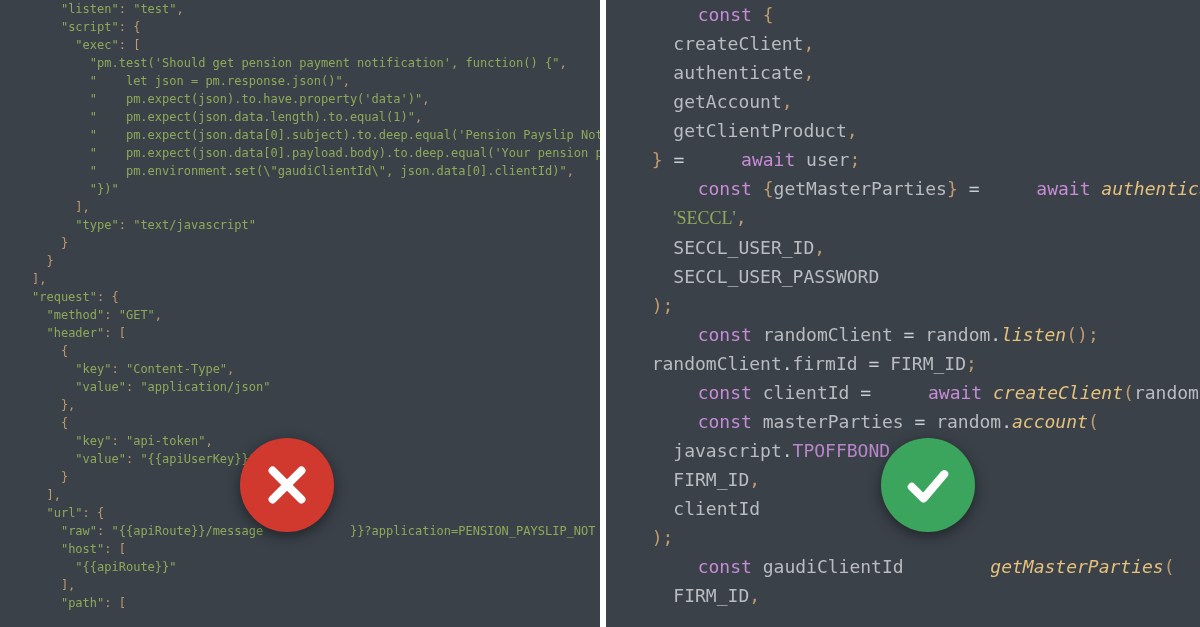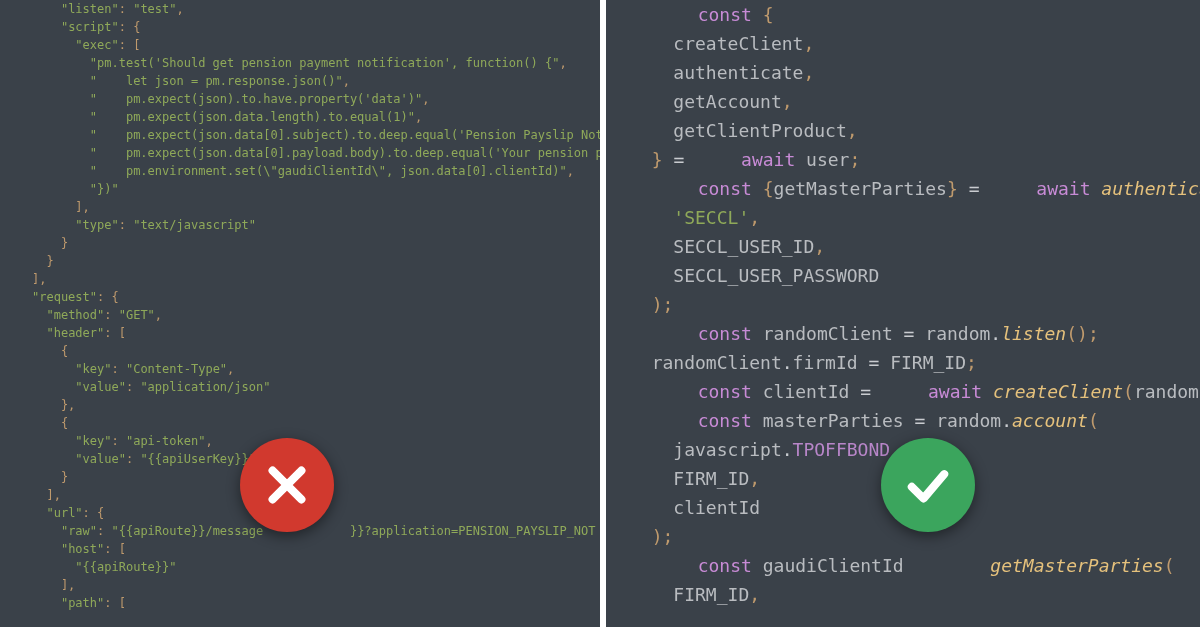--- a/index.html
+++ b/index.html
@@ -9,21 +9,21 @@
   .pane { position:relative; height:627px; background:#3a4149; overflow:hidden; }
   .pane.left  { width:50%; }
   .pane.right { width:50%; border-left:6px solid #fff; }
   pre { margin:0; padding:0 0 0 0; white-space:pre; color:#c9ccd0; }
   .pane.left pre  { font-size:12px; line-height:18px; padding-left:32px; padding-top:-2px; }
   .pane.right pre { font-size:18px; line-height:29px; padding-left:24px; padding-top:0; }
 
   
   .k   { color:#c88bd6;margin-left:46px; }   
   .s   { color:#8fa959; }   
-  .sg  { color:#8fa959; }   
+  .sg  { color:#8fa959;font-family:Liberation Serif, serif; }   
   .p   { color:#bf9a6d; }   
   .n   { color:#b9bcc0; }   
   .f   { color:#e5c17c;font-style:italic; }   
   .c   { color:#b886c9; }   
   .eq  { color:#c9ccd0; }
   .dot { color:#c9ccd0; }
 
   .badge { position:absolute; width:94px; height:94px; border-radius:50%;
            display:flex; align-items:center; justify-content:center;
            box-shadow:0 4px 14px rgba(0,0,0,.45); }

